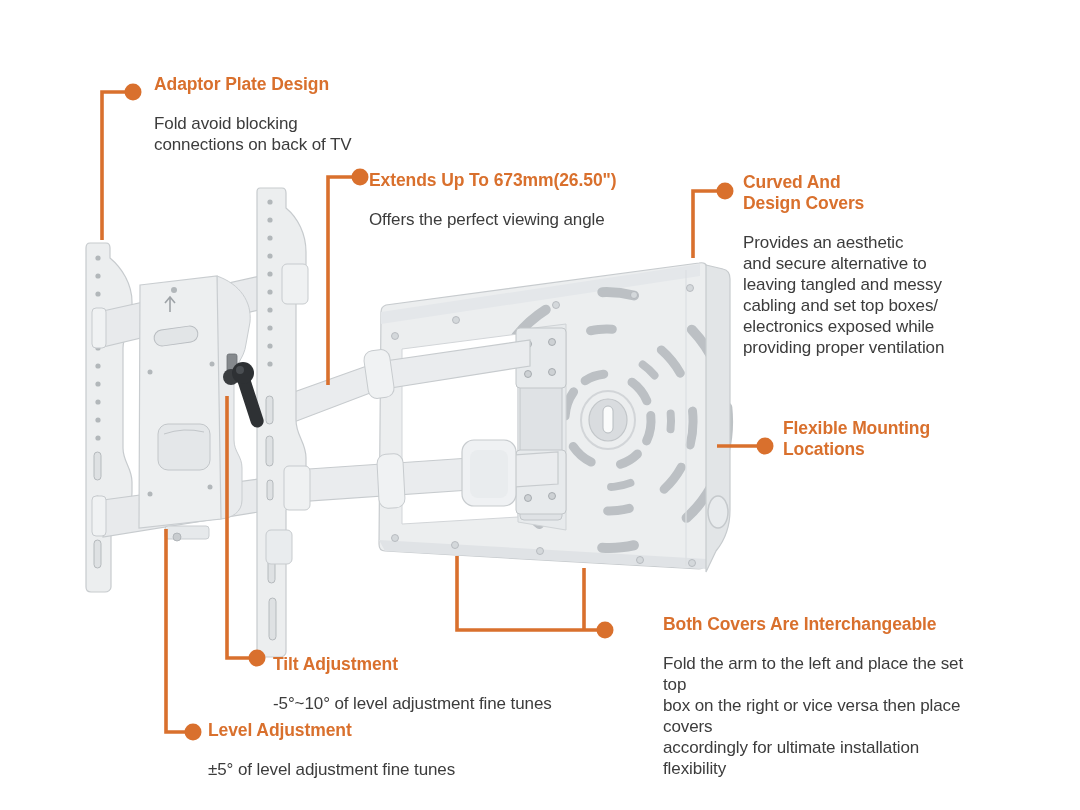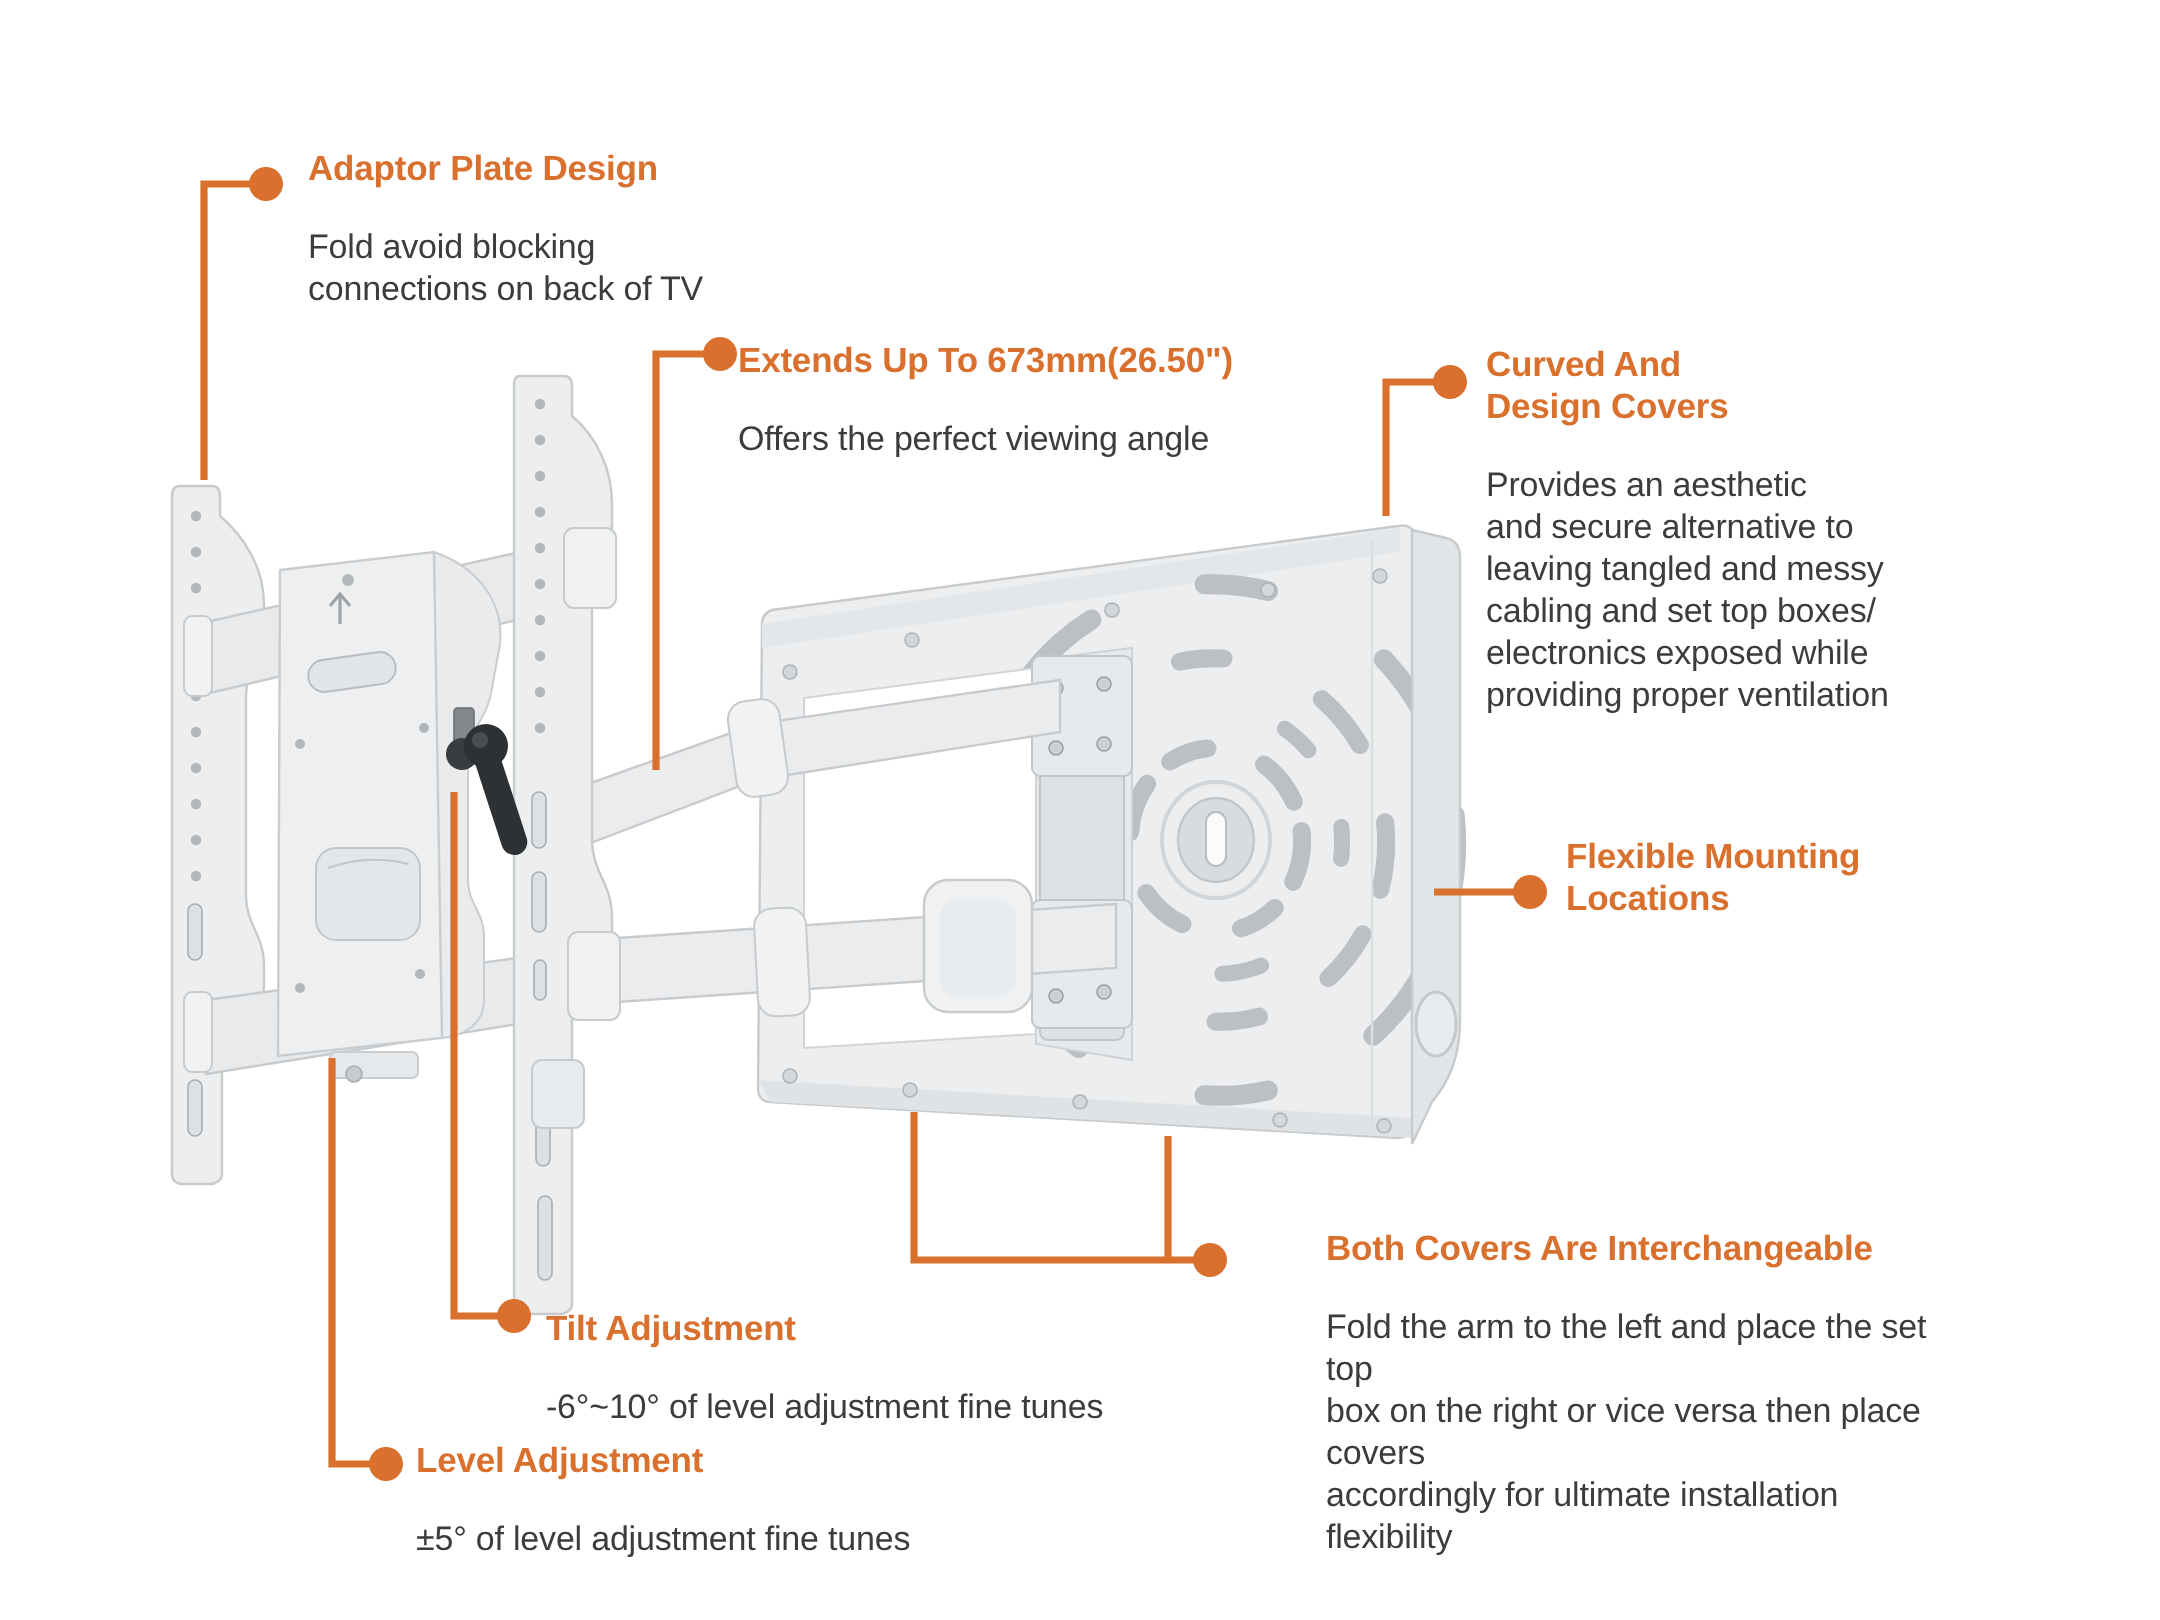--- a/index.html
+++ b/index.html
@@ -259,21 +259,21 @@
 
   <div class="callout" style="left:619px;top:596px;margin-left:44px;">
     <h3>Both Covers Are Interchangeable</h3>
     <p>Fold the arm to the left and place the set top
 box on the right or vice versa then place covers
 accordingly for ultimate installation flexibility</p>
   </div>
 
   <div class="callout" style="left:273px;top:636px;">
     <h3>Tilt Adjustment</h3>
-    <p>-6°~10° of level adjustment fine tunes</p>
+    <p>-5°~10° of level adjustment fine tunes</p>
   </div>
 
   <div class="callout" style="left:208px;top:702px;">
     <h3>Level Adjustment</h3>
     <p>±5° of level adjustment fine tunes</p>
   </div>
 
 </div>
 
 </body></html>

